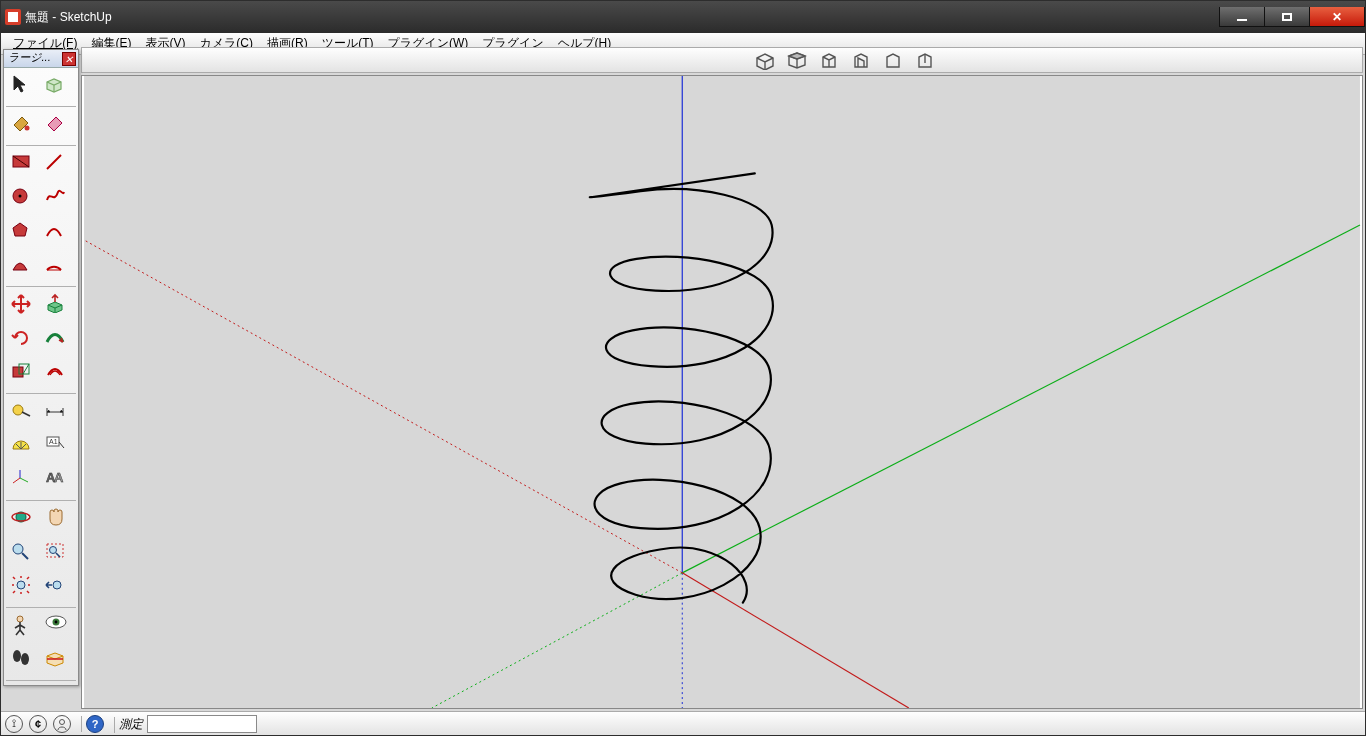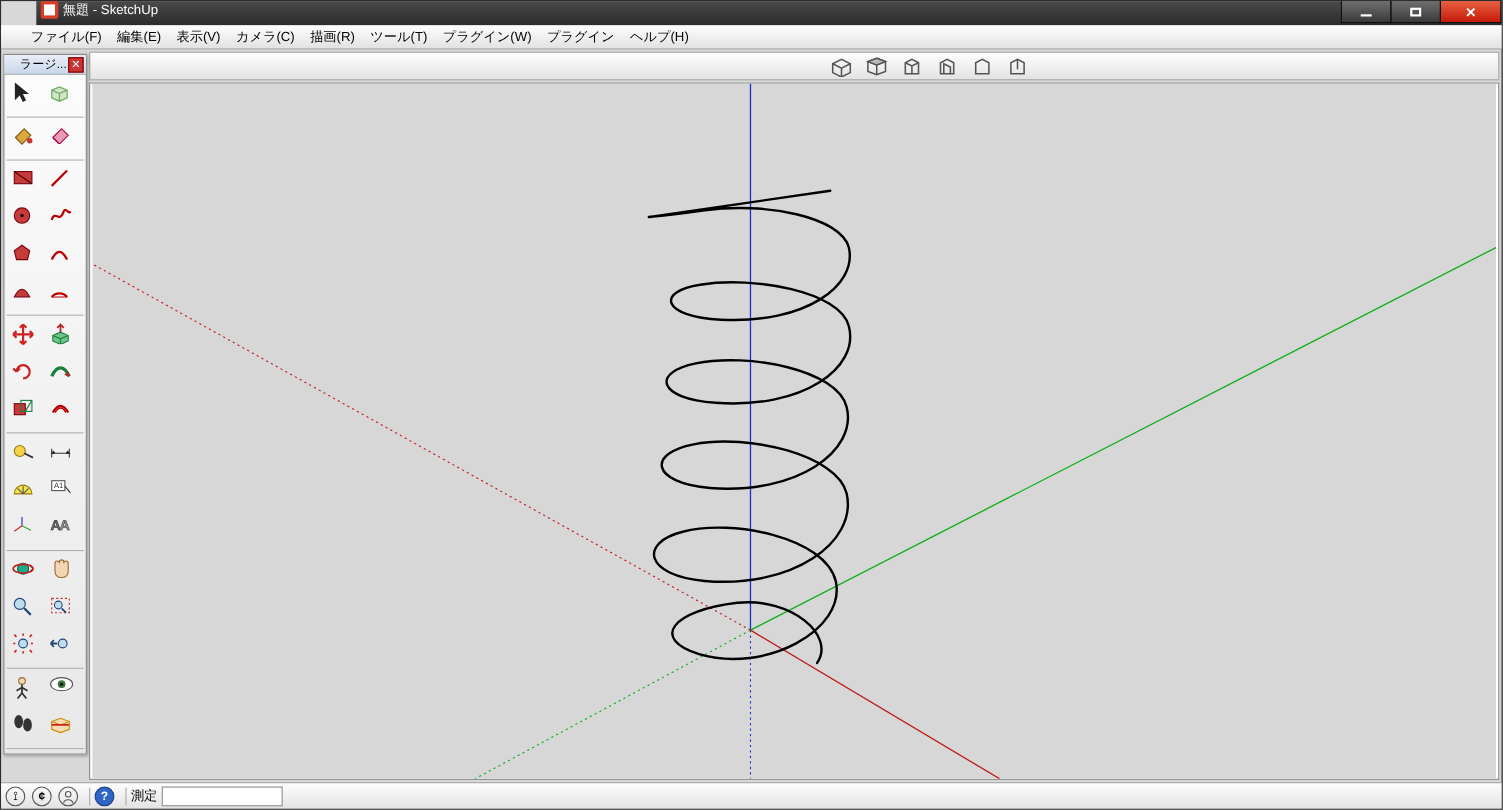--- a/index.html
+++ b/index.html
@@ -1,57 +1,57 @@
 <!DOCTYPE html>
 <html><head>
 <meta charset="utf-8">
 <style>
   * { box-sizing: border-box; margin: 0; padding: 0; }
   html, body { width: 1366px; height: 736px; overflow: hidden; font-family: "MS UI Gothic","Segoe UI",Tahoma,sans-serif; font-size: 12px; background: #000; }
 
   
   .window { position: absolute; inset: 0; background: #d8d8d8; border: 1px solid #2d2d2d; }
-  .titlebar { height: 22px; background: linear-gradient(#4a4a4a,#2b2b2b); display: flex; align-items: flex-start; color: #fff; margin-left: 32px; }
+  .titlebar { height: 32px; background: linear-gradient(#4a4a4a,#2b2b2b); display: flex; align-items: center; color: #fff; }
   .title-icon { width: 16px; height: 16px; margin: 0 4px; background: #d73e2a; border-radius: 2px; position: relative; }
   .title-icon::before { content:""; position:absolute; inset:3px; background:#fff; }
   .title-text { flex: 1; font-size: 12px; }
   .win-btns { display: flex; }
   .win-btn { width: 46px; height: 20px; border: 1px solid #111; border-top:none; display:flex; align-items:center; justify-content:center; background: linear-gradient(#6f6f6f,#3a3a3a); color:#fff; font-size:11px; margin-left: -1px;}
   .win-btn.min::before { content:""; width:10px; height:2px; background:#fff; margin-top:6px;}
   .win-btn.max::before { content:""; width:10px; height:8px; border:2px solid #fff; box-sizing:border-box;}
   .win-btn.close { background: linear-gradient(#e86040,#c61a0a); width:56px;}
   .win-btn.close::before { content:"✕"; font-weight:bold; font-size:12px; }
 
-  .menubar { height: 22px; background: linear-gradient(#fefefe,#e2e2e2); border-bottom:1px solid #aaa; display:flex; align-items:center; padding: 0 20px; }
+  .menubar { height: 22px; background: linear-gradient(#fefefe,#e2e2e2); border-bottom:1px solid #aaa; display:flex; align-items:center; padding: 0 5px; text-decoration: underline; }
   .menu-item { padding: 2px 7px; cursor: default; }
 
   .content { position: absolute; top: 44px; bottom: 24px; left: 0; right: 0; }
 
   
   .toolbox { position: absolute; left: 2px; top: 4px; width: 76px; background: linear-gradient(#fcfcfc,#e8e8e8); border: 1px solid #8a8a8a; box-shadow: 1px 1px 3px rgba(0,0,0,.3); }
-  .toolbox-title { height: 18px; background: linear-gradient(#e9eef7,#c9d6ea); border-bottom:1px solid #9aa; display:flex; align-items:center; padding:0 14px; font-size:11px; position:relative;}
+  .toolbox-title { height: 18px; background: linear-gradient(#e9eef7,#c9d6ea); border-bottom:1px solid #9aa; display:flex; padding:0 4px; font-size:11px; position:relative;font-style:italic;}
   .toolbox-close { position:absolute; right:2px; top:2px; width:14px; height:14px; background:#c33; color:#fff; font-size:10px; display:flex; align-items:center; justify-content:center; border:1px solid #700; }
   .tool-grid { display:flex; flex-wrap:wrap; padding: 2px; }
   .tool-btn { width: 34px; height: 34px; border:1px solid transparent; display:flex; align-items:center; justify-content:center; position: relative; }
   .tool-sep { width: 100%; height: 0; border-top: 1px solid #b0b0b0; margin: 2px 0; }
 
   
   .viewport-wrap { position:absolute; left: 80px; right: 2px; top: 30px; bottom: 2px; border:1px solid #888; background:#fff; }
   .view-toolbar { position:absolute; left: 80px; right: 2px; top: 2px; height: 26px; background: linear-gradient(#fefefe,#e3e3e3); border:1px solid #aaa; display:flex; align-items:center; }
   .view-toolbar-pad { flex:1; }
   .view-btn { width: 30px; height: 24px; display:flex; align-items:center; justify-content:center; border:1px solid transparent; margin-right: 2px;}
 
   svg.canvas { width: 100%; height: 100%; display:block; }
 
   .statusbar { position:absolute; left:0; right:0; bottom:0; height: 24px; background: linear-gradient(#fefefe,#e3e3e3); border-top:1px solid #aaa; display:flex; align-items:center; padding: 0 4px;}
   .status-ico { width:18px; height:18px; border:1.5px solid #555; border-radius:50%; margin-right:6px; display:flex; align-items:center; justify-content:center; font-size:11px;}
   .status-ico.blue { background:#2f66c6; border-color:#1a3f80; color:#fff; font-weight:bold; }
   .status-sep { width:1px; height:16px; background:#aaa; margin:0 4px; }
   .status-msg { flex:1; padding-left:4px; }
-  .status-right { display:flex; align-items:center; }
+  .status-right { display:flex; align-items:flex-end;font-style:italic; }
   .status-vcb { width: 110px; height:18px; background:#fff; border:1px solid #8a8a8a; margin-left:4px; }
 
   
   .ico { width:26px; height:26px; position: relative; }
 
 </style>
 </head>
 <body>
 
 <div class="window">

